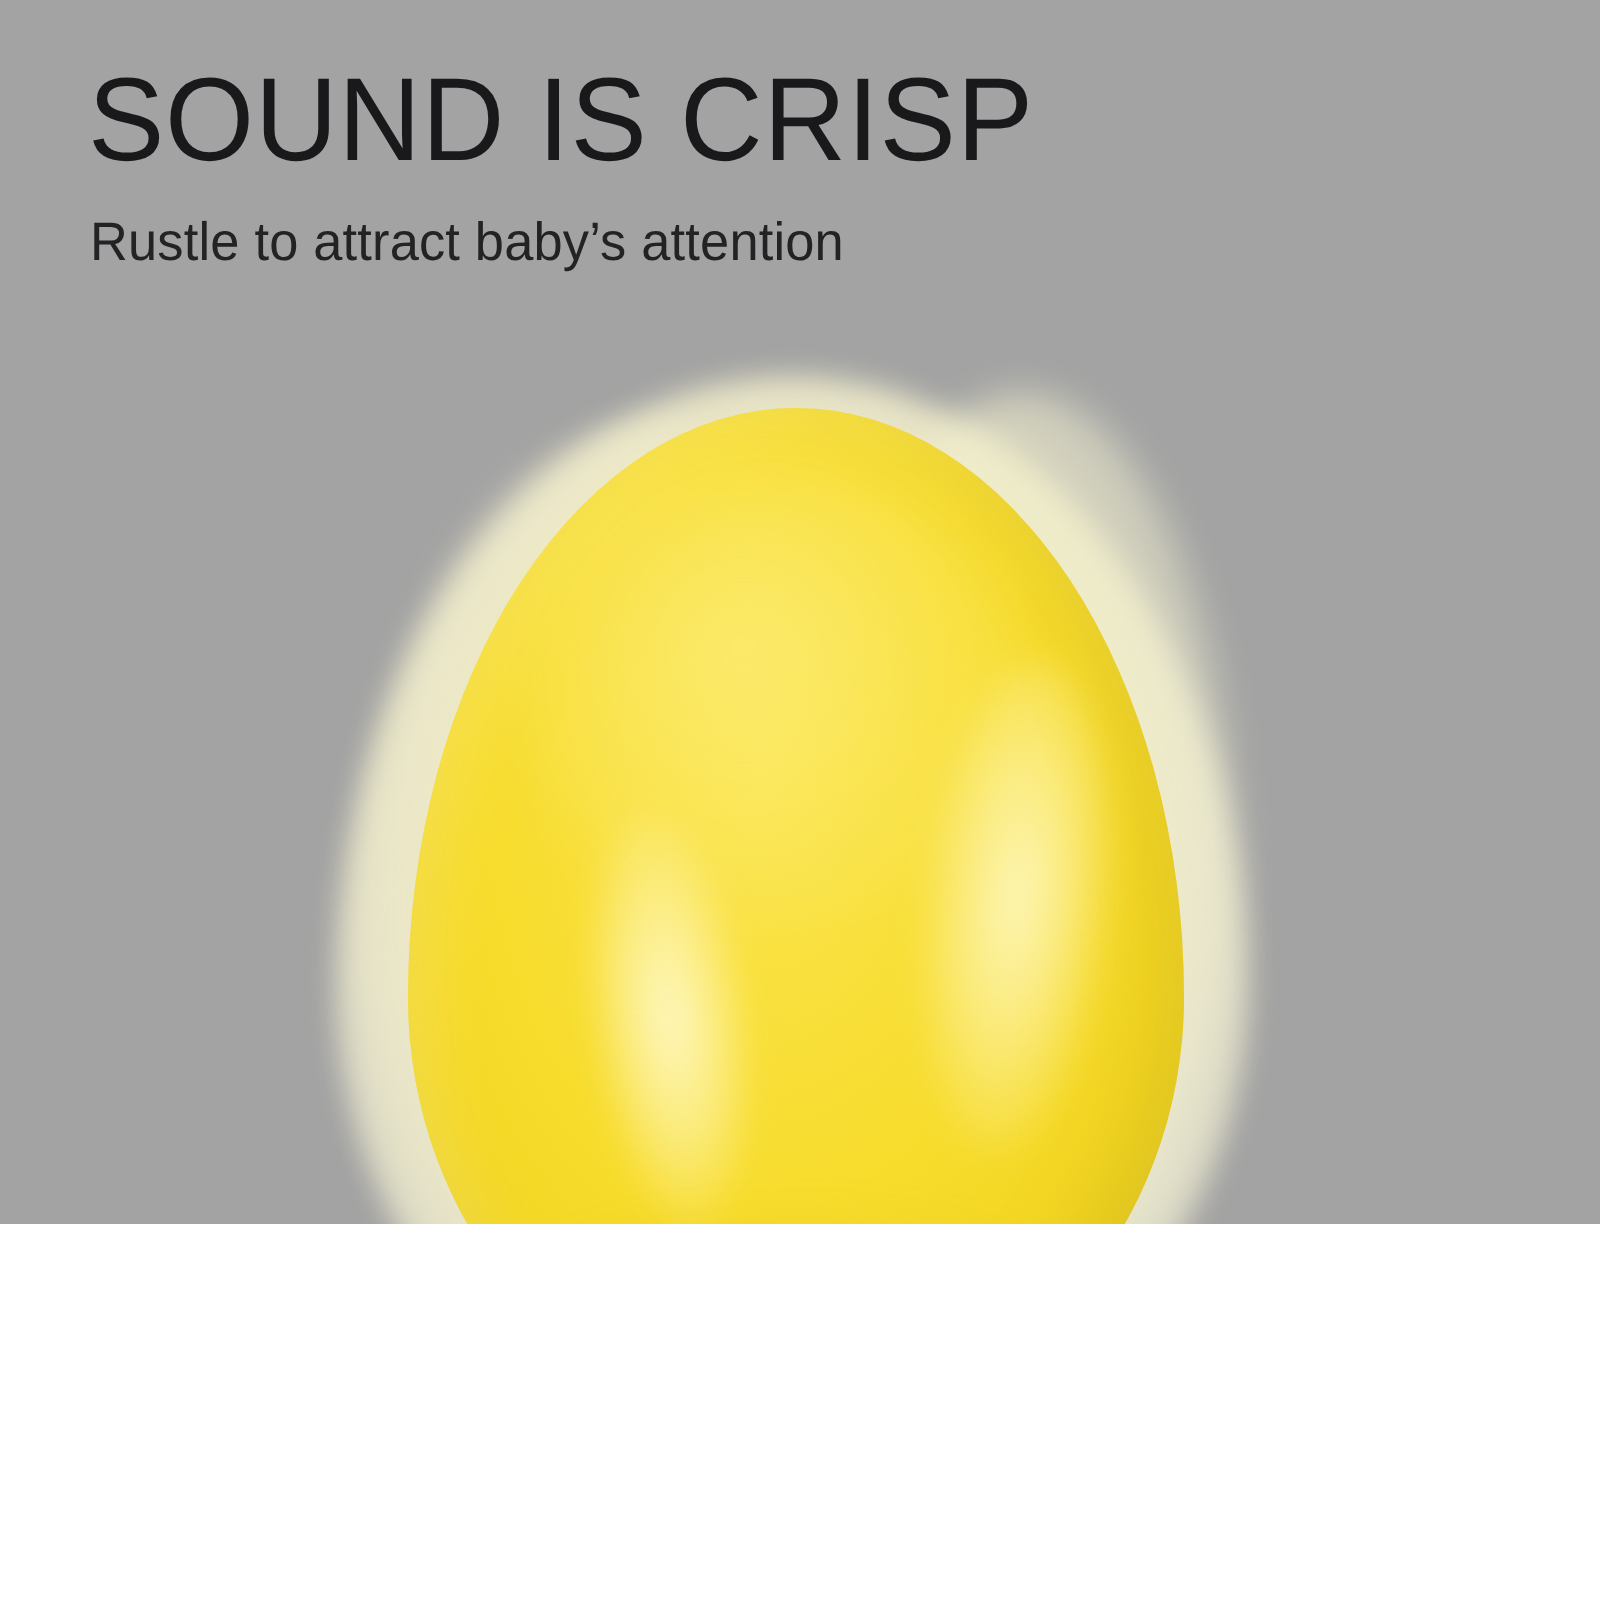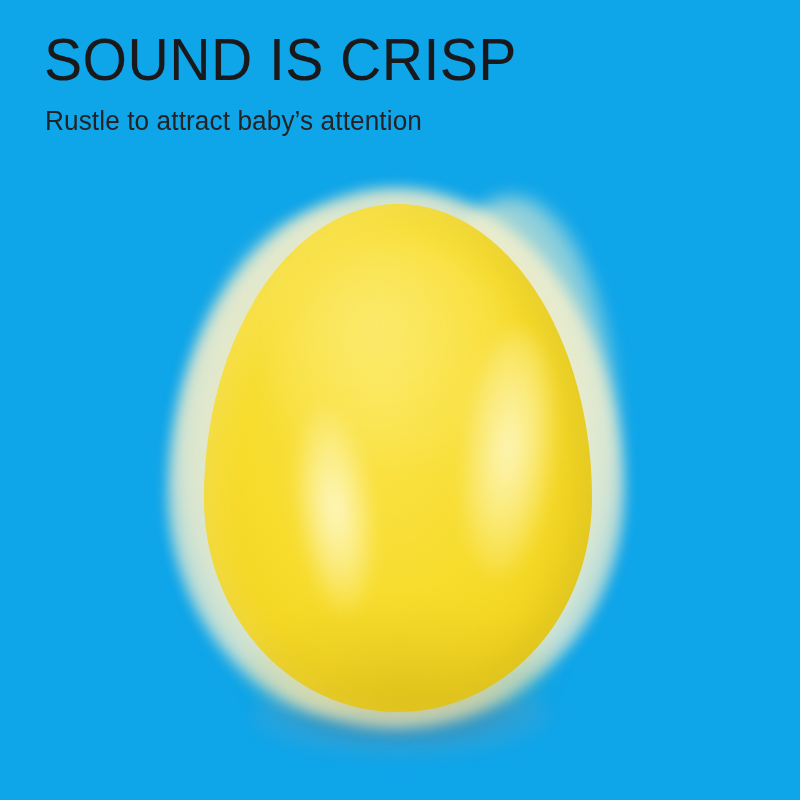--- a/index.html
+++ b/index.html
@@ -10,22 +10,22 @@
   body {
     width: 800px;
     height: 800px;
     overflow: hidden;
     font-family: "Liberation Sans", sans-serif;
   }
 
   #stage {
     position: relative;
     width: 800px;
-    height: 800px;
-    background: #0ea5e9;
+    height: 612px;
+    background: #a3a3a3;
     overflow: hidden;
   }
 
   
   .text-block {
     position: absolute;
     left: 44px;
     top: 28px;
     width: 700px;
     z-index: 40;

